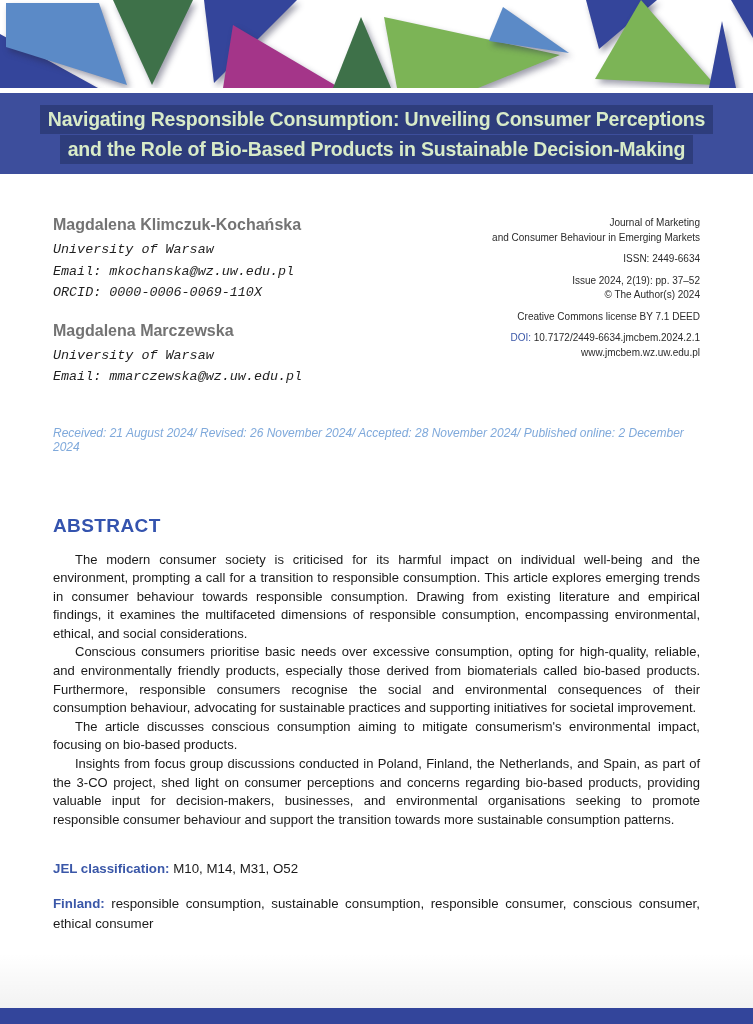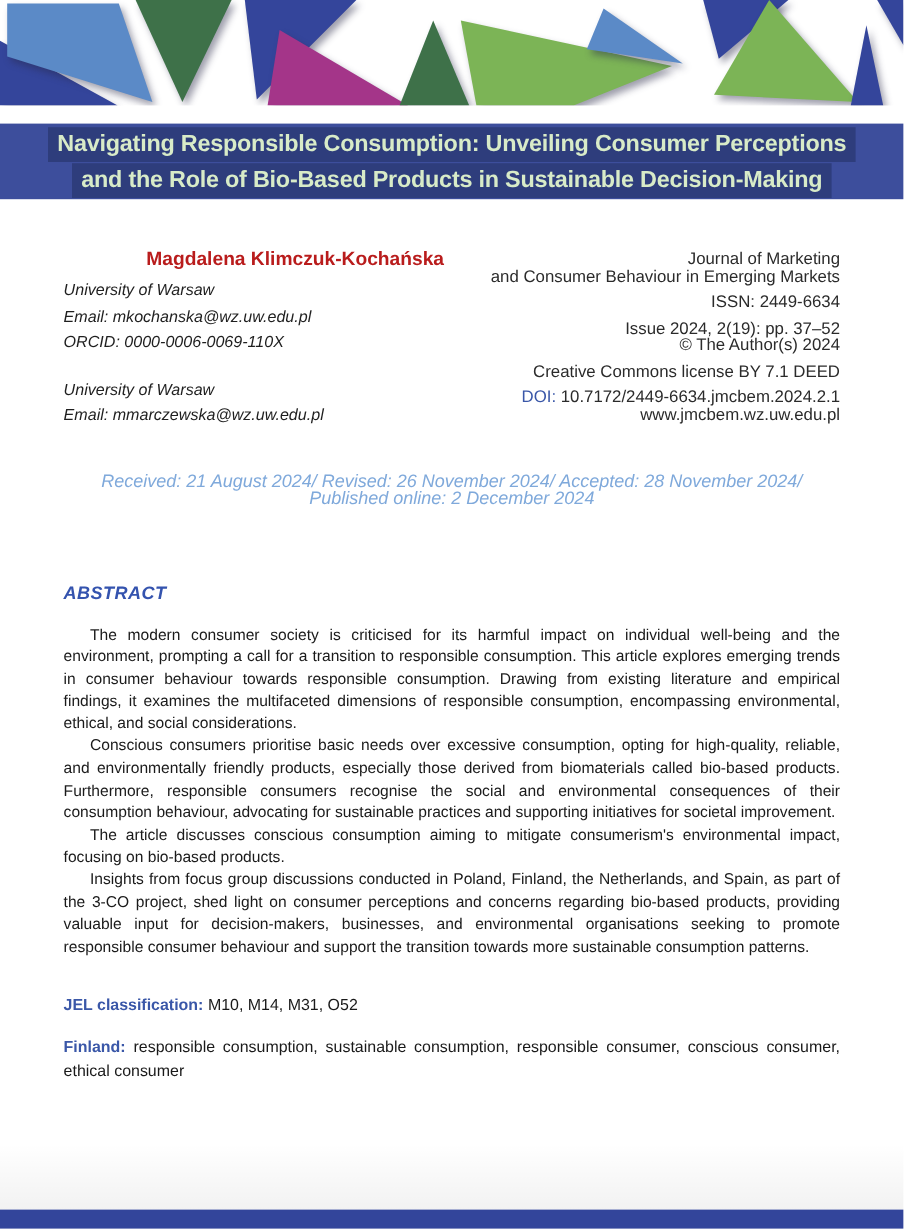--- a/index.html
+++ b/index.html
@@ -7,53 +7,53 @@
     width:753px;height:1024px;position:relative;overflow:hidden;
     background:#ffffff;
     font-family:"Liberation Sans","DejaVu Sans",sans-serif;
     -webkit-font-smoothing:antialiased;
   }
   
   .banner{display:block;width:753px;height:88px;background:#ffffff;}
   .banner polygon{filter:drop-shadow(3px 4px 3px rgba(40,40,70,.45));}
   
   .title-bar{
-    margin-top:15px;height:63px;background:#3D4E9C;
+    margin-top:5px;height:81px;background:#3D4E9C;
     display:flex;flex-direction:column;justify-content:center;align-items:center;
     padding-top:2px;box-sizing:border-box;
   }
   .title-line{
     display:block;width:fit-content;margin:1px auto;
     background:#2E3D7C;color:#D8EBC8;
     font-size:19.5px;font-weight:700;letter-spacing:-0.2px;
     line-height:25px;padding:2px 8px;white-space:nowrap;
   }
   
   .content{padding:0 53px;}
   .meta-row{display:flex;justify-content:space-between;margin-top:42px;}
   .authors-col{flex:1 1 auto;}
   .author-block{margin:0 0 18px 0;}
   .author-name{
-    margin:0 0 5px 0;font-size:16px;line-height:18px;font-weight:700;color:#b91c1c;text-align:right;
+    margin:0 0 5px 0;font-size:16px;line-height:18px;font-weight:700;color:#737373;
   }
   .author-detail{
-    margin:0;font-style:italic;font-size:13.4px;line-height:21.5px;color:#1F1F1F;
+    margin:0;font-style:italic;font-size:13.4px;line-height:21.5px;color:#1F1F1F;font-family:Liberation Mono, monospace;
   }
-  .journal-col{flex:0 0 330px;text-align:right;font-size:14px;line-height:14.5px;color:#2B2B2B;}
+  .journal-col{flex:0 0 330px;text-align:right;font-size:10px;line-height:14.5px;color:#2B2B2B;}
   .journal-col .group{margin-bottom:7px;}
   .doi-label{color:#3A57A8;font-weight:400;}
   
   .dates-line{
-    margin:20px 0 0 0;text-align:center;font-style:italic;
-    font-size:15px;line-height:14px;color:#7FA9DB;
+    margin:20px 0 0 0;text-align:left;font-style:italic;
+    font-size:12px;line-height:14px;color:#7FA9DB;
   }
   
   .abstract-heading{
-    margin:64px 0 0 0;font-size:15px;line-height:16px;font-weight:700;
-    color:#3453AE;letter-spacing:0.4px;font-style:italic;
+    margin:64px 0 0 0;font-size:19px;line-height:16px;font-weight:700;
+    color:#3453AE;letter-spacing:0.4px;
   }
   .abstract-body{margin-top:17px;}
   .abstract-body p{
     margin:0;text-align:justify;text-indent:22px;
     font-size:13px;line-height:18.6px;color:#1A1A1A;
   }
   
   .jel-line{margin:30px 0 12px 0;font-size:13.3px;line-height:19px;color:#1A1A1A;}
   .kw-line{margin:16px 0 0 0;font-size:13.3px;line-height:19.5px;color:#1A1A1A;text-align:justify;}
   .inline-label{color:#3A57A8;font-weight:700;}
@@ -97,20 +97,21 @@
     <section class="meta-row">
 
       <div class="authors-col">
         <div class="author-block">
           <h3 class="author-name">Magdalena Klimczuk-Kochańska</h3>
           <p class="author-detail">University of Warsaw</p>
           <p class="author-detail">Email: mkochanska@wz.uw.edu.pl</p>
           <p class="author-detail">ORCID: 0000-0006-0069-110X</p>
         </div>
         <div class="author-block">
+          <h3 class="author-name">Magdalena Marczewska</h3>
           <p class="author-detail">University of Warsaw</p>
           <p class="author-detail">Email: mmarczewska@wz.uw.edu.pl</p>
         </div>
       </div>
 
       <div class="journal-col">
         <div class="group">
           <div>Journal of Marketing</div>
           <div>and Consumer Behaviour in Emerging Markets</div>
         </div>

